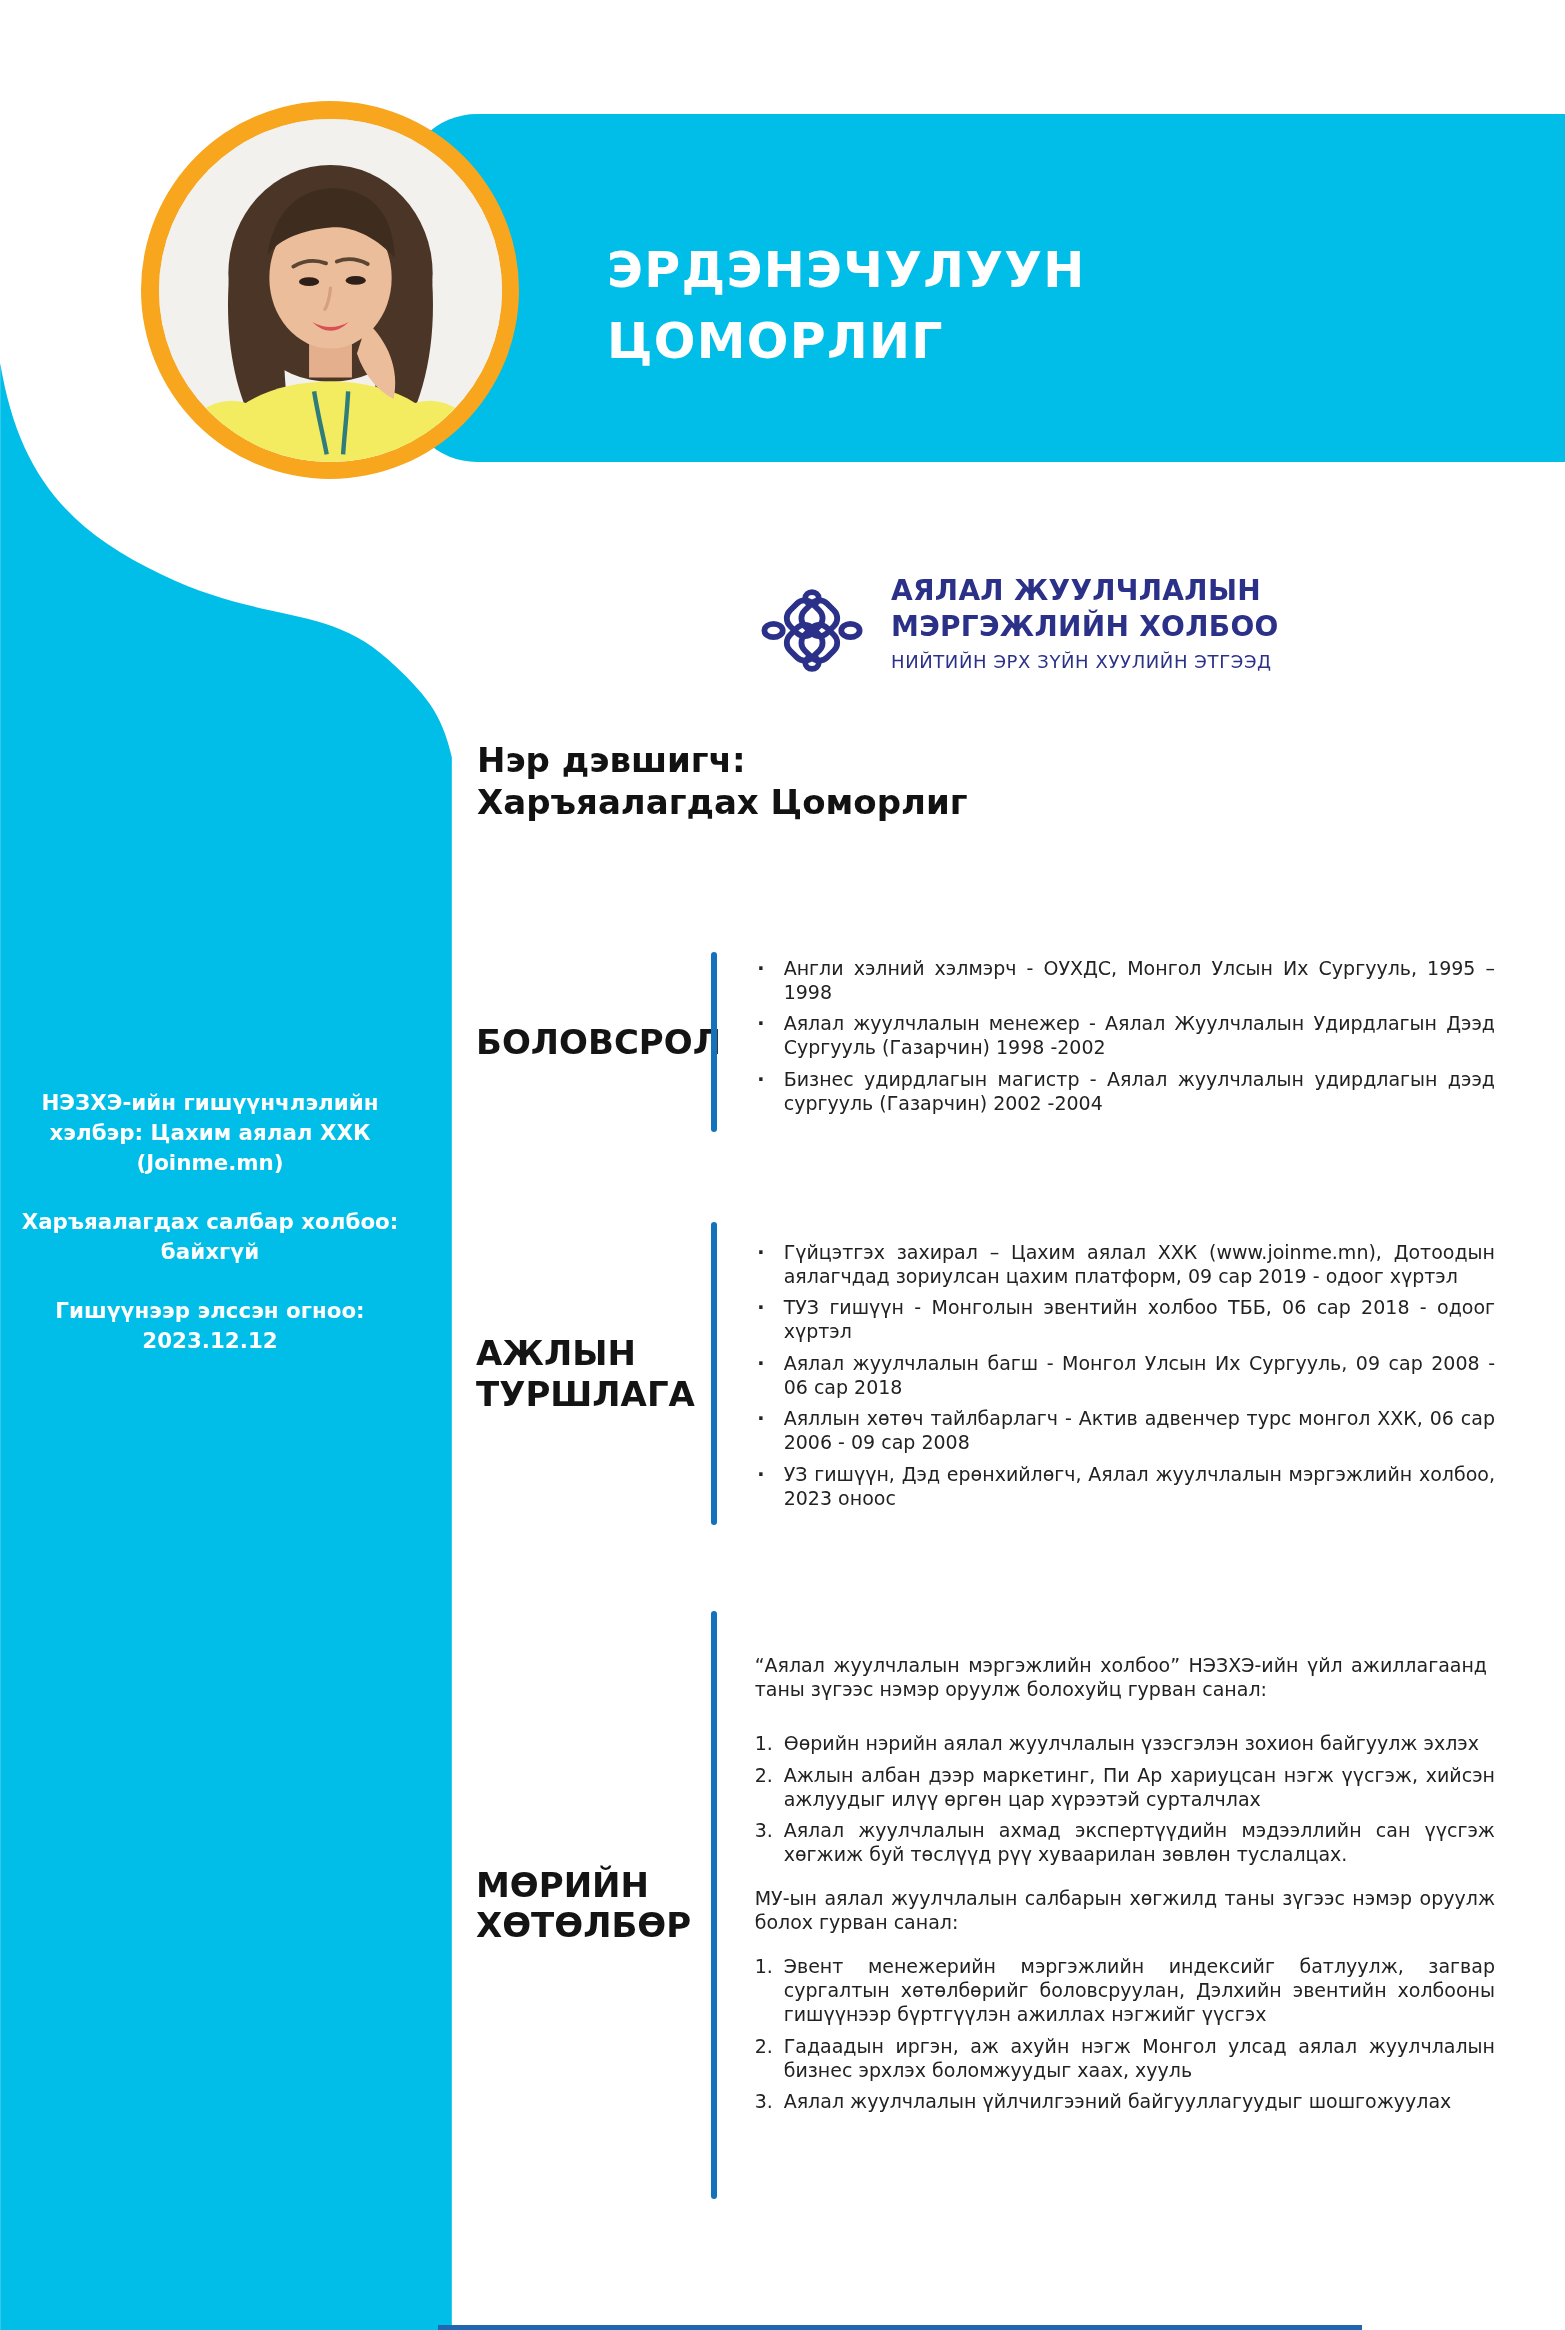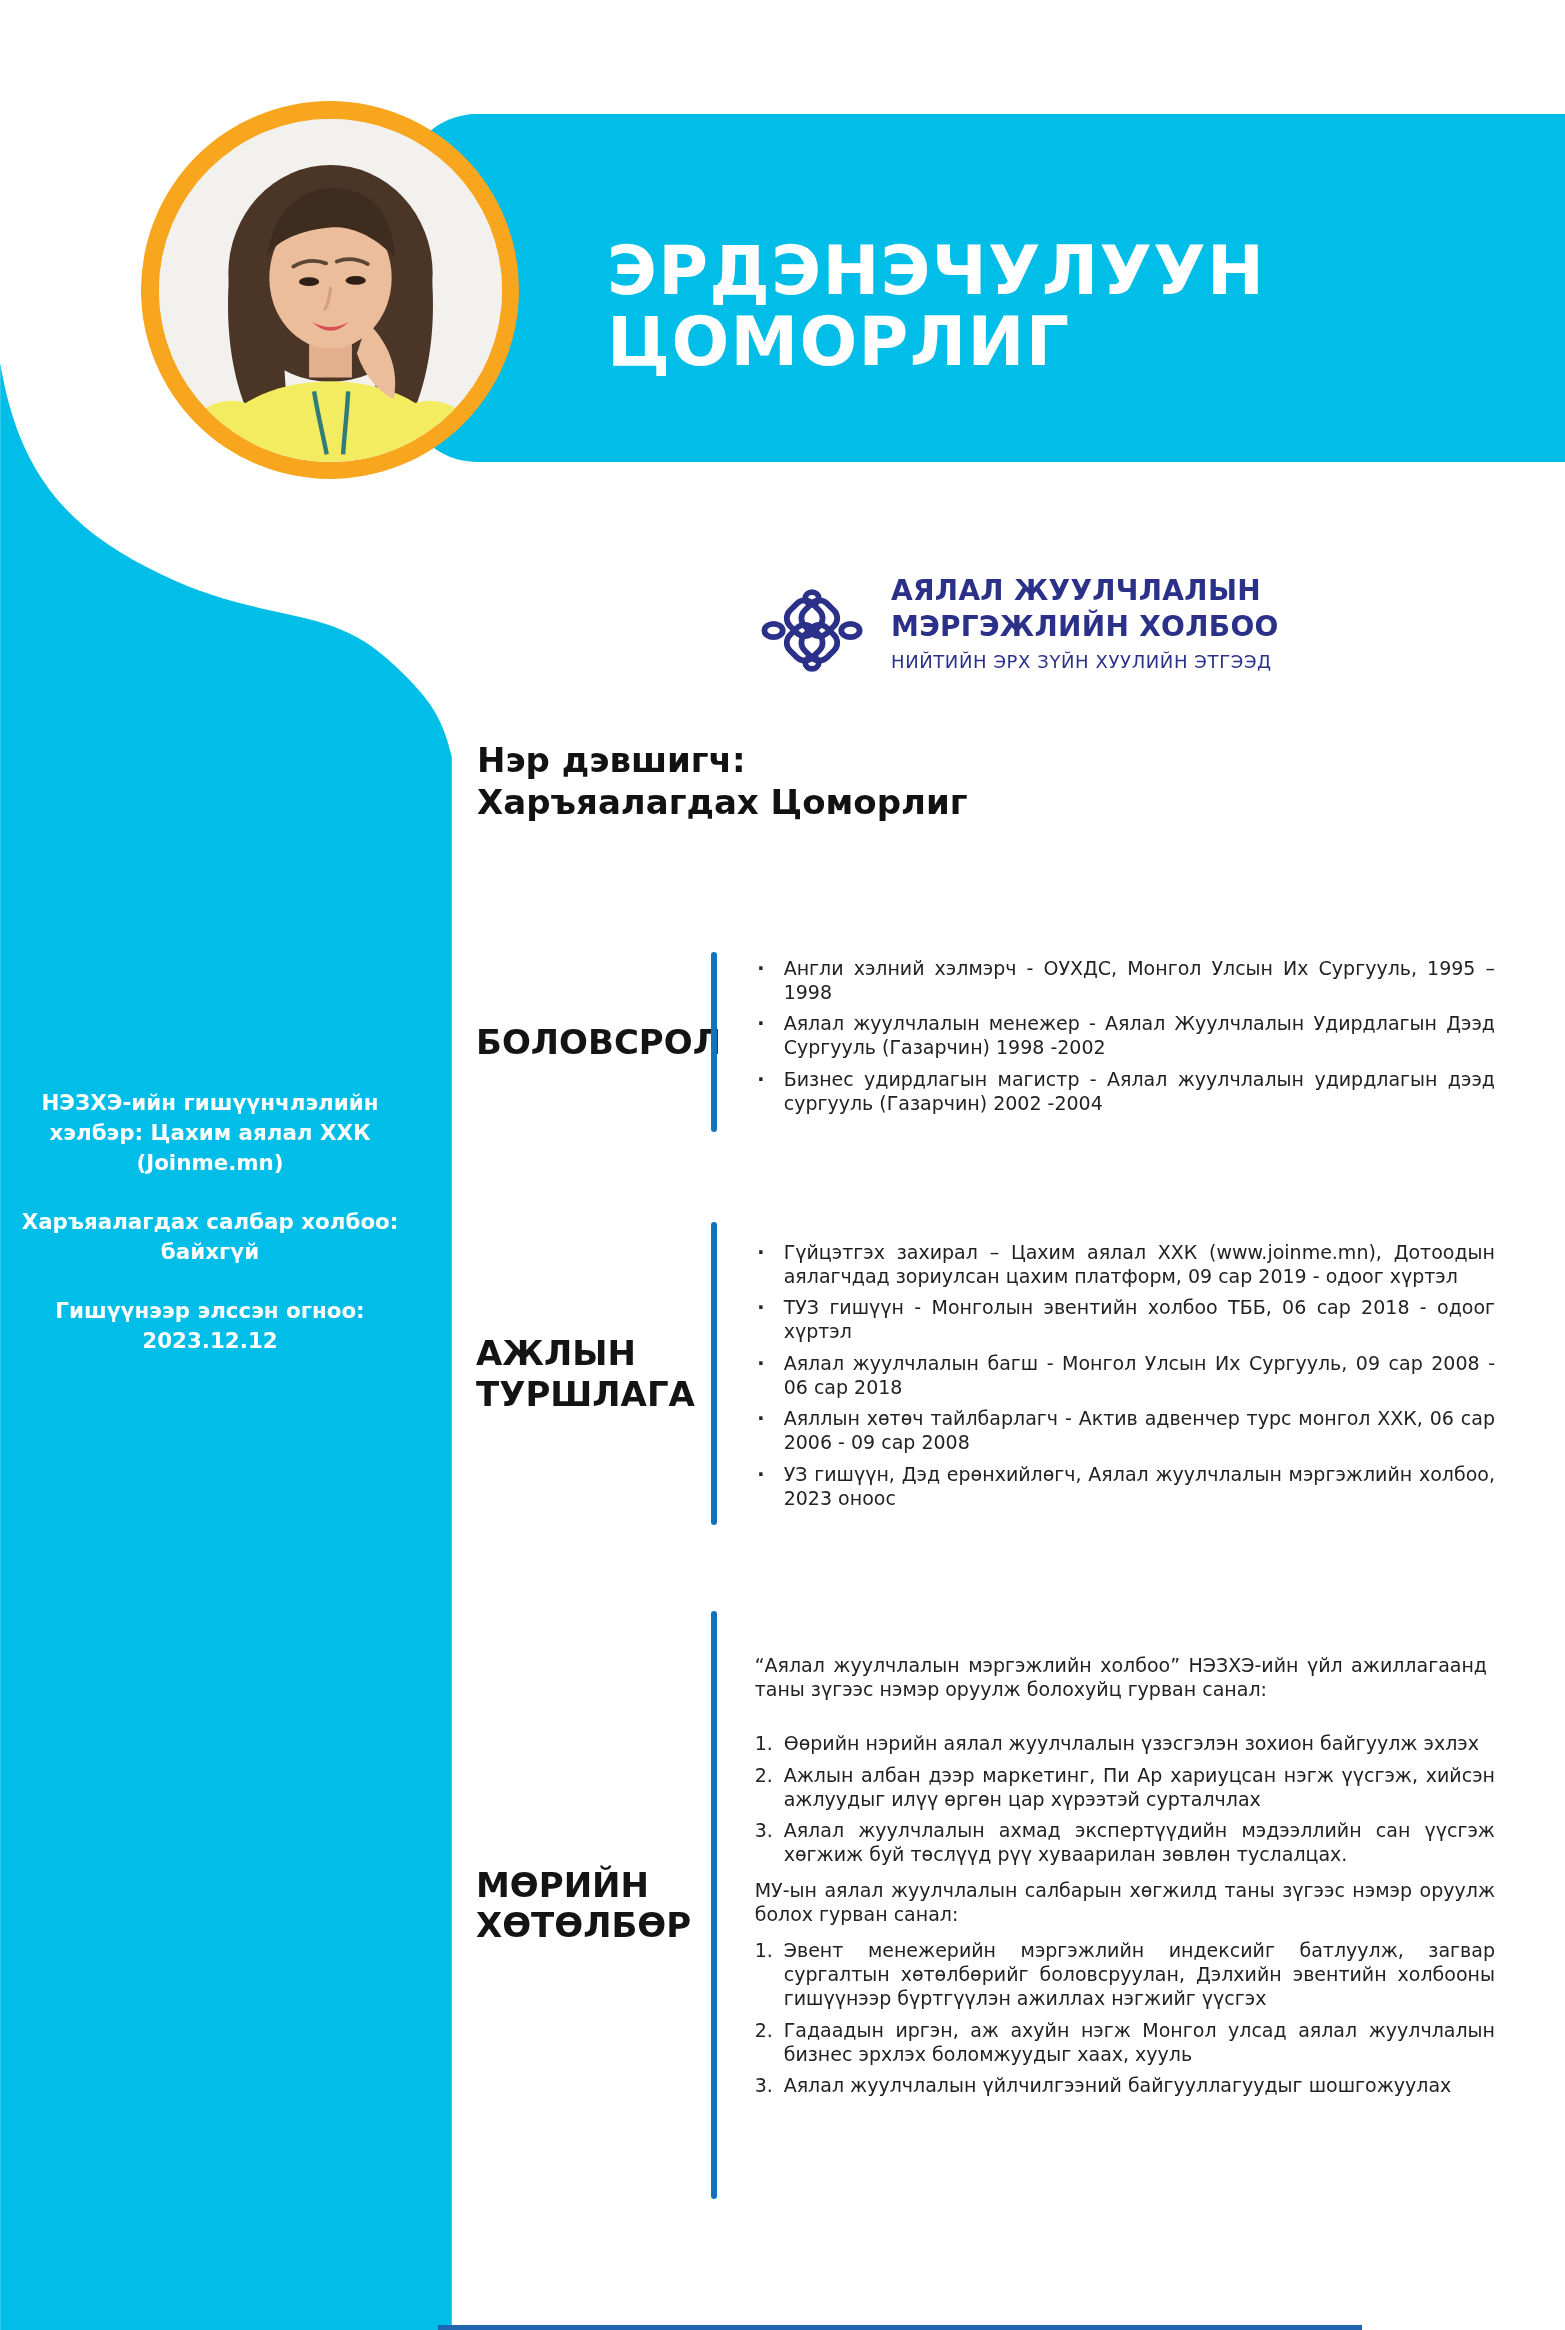--- a/index.html
+++ b/index.html
@@ -7,21 +7,21 @@
     position:relative;width:1565px;height:2330px;background:#ffffff;overflow:hidden;
     font-family:"DejaVu Sans",sans-serif;color:#1e1e1e;
   }
   
   .header-band{
     position:absolute;left:404px;top:114px;width:1162px;height:348px;
     background:#00BEE7;border-top-left-radius:73px;border-bottom-left-radius:73px;
   }
   .page-title{
     position:absolute;left:607px;top:235px;color:#ffffff;
-    font-size:68px;font-weight:800;line-height:71px;letter-spacing:1.3px;white-space:nowrap;
+    font-size:49px;font-weight:800;line-height:71px;letter-spacing:1.3px;white-space:nowrap;
   }
   
   .photo-ring{
     position:absolute;left:141px;top:101px;width:378px;height:378px;border-radius:50%;
     background:#F7A61E;box-sizing:border-box;padding:17.7px;
   }
   .photo-inner{width:343px;height:343px;border-radius:50%;overflow:hidden;background:#F2F1EE;}
   
   .sidebar-shape{position:absolute;left:0;top:363px;}
   .sidebar-text{
@@ -49,21 +49,21 @@
   .sec-edu .section-content{padding-top:3.8px;}
   .sec-exp .section-content{padding-top:17.7px;}
   .sec-pla .section-content{padding-top:42px;}
   ul.dots{list-style:none;margin:0;padding:0;}
   ul.dots li{position:relative;padding-left:29px;margin-bottom:7.6px;text-align:justify;}
   ul.dots li::before{content:"·";position:absolute;left:2.5px;top:0;font-weight:700;}
   ol.nums{list-style:none;counter-reset:n;margin:0;padding:0;}
   ol.nums li{position:relative;padding-left:29px;margin-bottom:7.6px;text-align:justify;counter-increment:n;}
   ol.nums li::before{content:counter(n) ".";position:absolute;left:0;top:0;}
   .intro{margin:0 8px 30px 0;text-align:justify;}
-  .intro2{margin:12px 0;text-align:justify;}
+  .intro2{margin:20px 0;text-align:justify;}
   
   .footer-bar{position:absolute;left:438px;bottom:0;width:924px;height:5px;background:#2066B0;}
 </style>
 </head>
 <body>
 
 <div class="page">
 
   <div class="header-band"></div>
   <div class="page-title">

